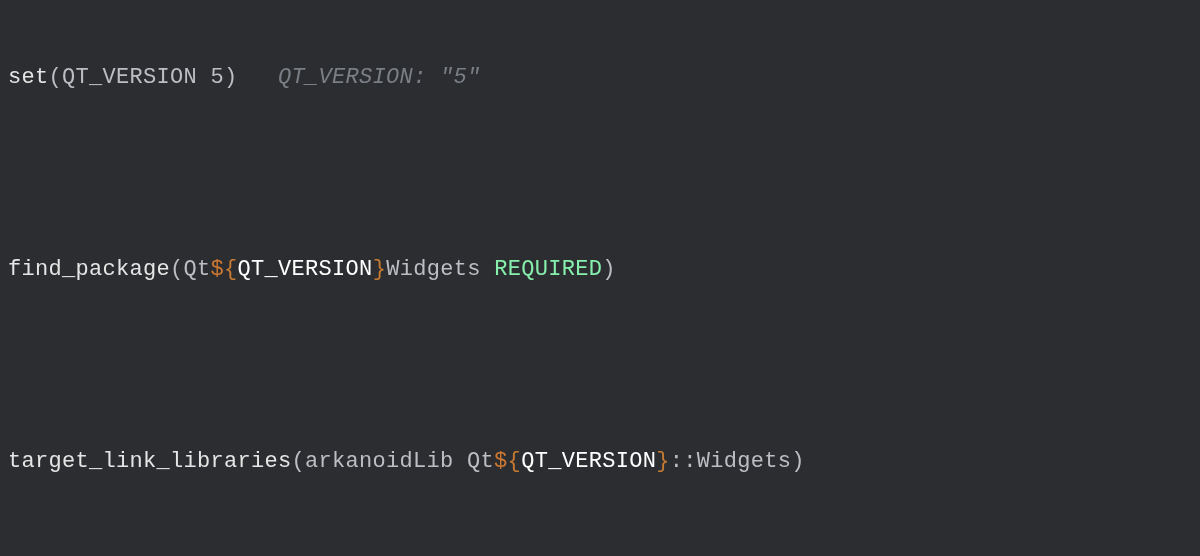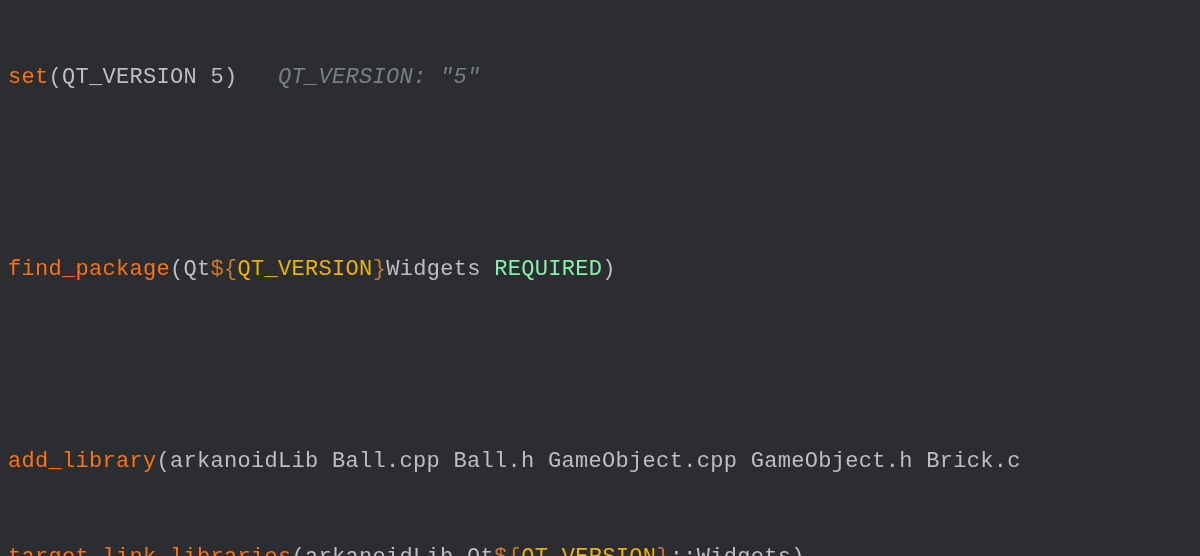--- a/index.html
+++ b/index.html
@@ -12,38 +12,37 @@
     font-size: 22px;
     line-height: 48px;
     color: #bcbec4;
     letter-spacing: 0.3px;
   }
   .editor {
     padding: 6px 0 0 8px;
     white-space: pre;
   }
   .line { display:block; }
-  .fn     { color: #f97316; text-align: right; }
+  .fn     { color: #e5e5e5; text-align: right; }
   .text   { color: #bcbec4; }
   .paren  { color: #bcbec4; }
   .dollar { color: #cc7832; }
   .braces { color: #c77b32; }
-  .var    { color: #eab308; }
+  .var    { color: #ffffff; }
   .kw     { color: #86efac; }
   .comment{ color: #7a7e85; font-style: italic; }
 </style>
 </head>
 <body>
 
 <div class="editor">
 <span class="line"><span class="fn">set</span><span class="paren">(</span><span class="text">QT_VERSION 5</span><span class="paren">)</span><span>   </span><span class="comment">QT_VERSION: "5"</span></span>
 <span class="line"> </span>
 <span class="line"><span class="fn">find_package</span><span class="paren">(</span><span class="text">Qt</span><span class="dollar">$</span><span class="braces">{</span><span class="var">QT_VERSION</span><span class="braces">}</span><span class="text">Widgets </span><span class="kw">REQUIRED</span><span class="paren">)</span></span>
 <span class="line"> </span>
-<span class="line"><span class="fn">add_library</span><span class="paren">(</span><span class="text">arkanoidLib Ball.cpp Ball.h GameObject.cpp GameObject.h Brick.c</span></span>
 <span class="line"><span class="fn">target_link_libraries</span><span class="paren">(</span><span class="text">arkanoidLib Qt</span><span class="dollar">$</span><span class="braces">{</span><span class="var">QT_VERSION</span><span class="braces">}</span><span class="text">::Widgets</span><span class="paren">)</span></span>
 
 
 
 
 
 
 </div>
 
 </body></html>

